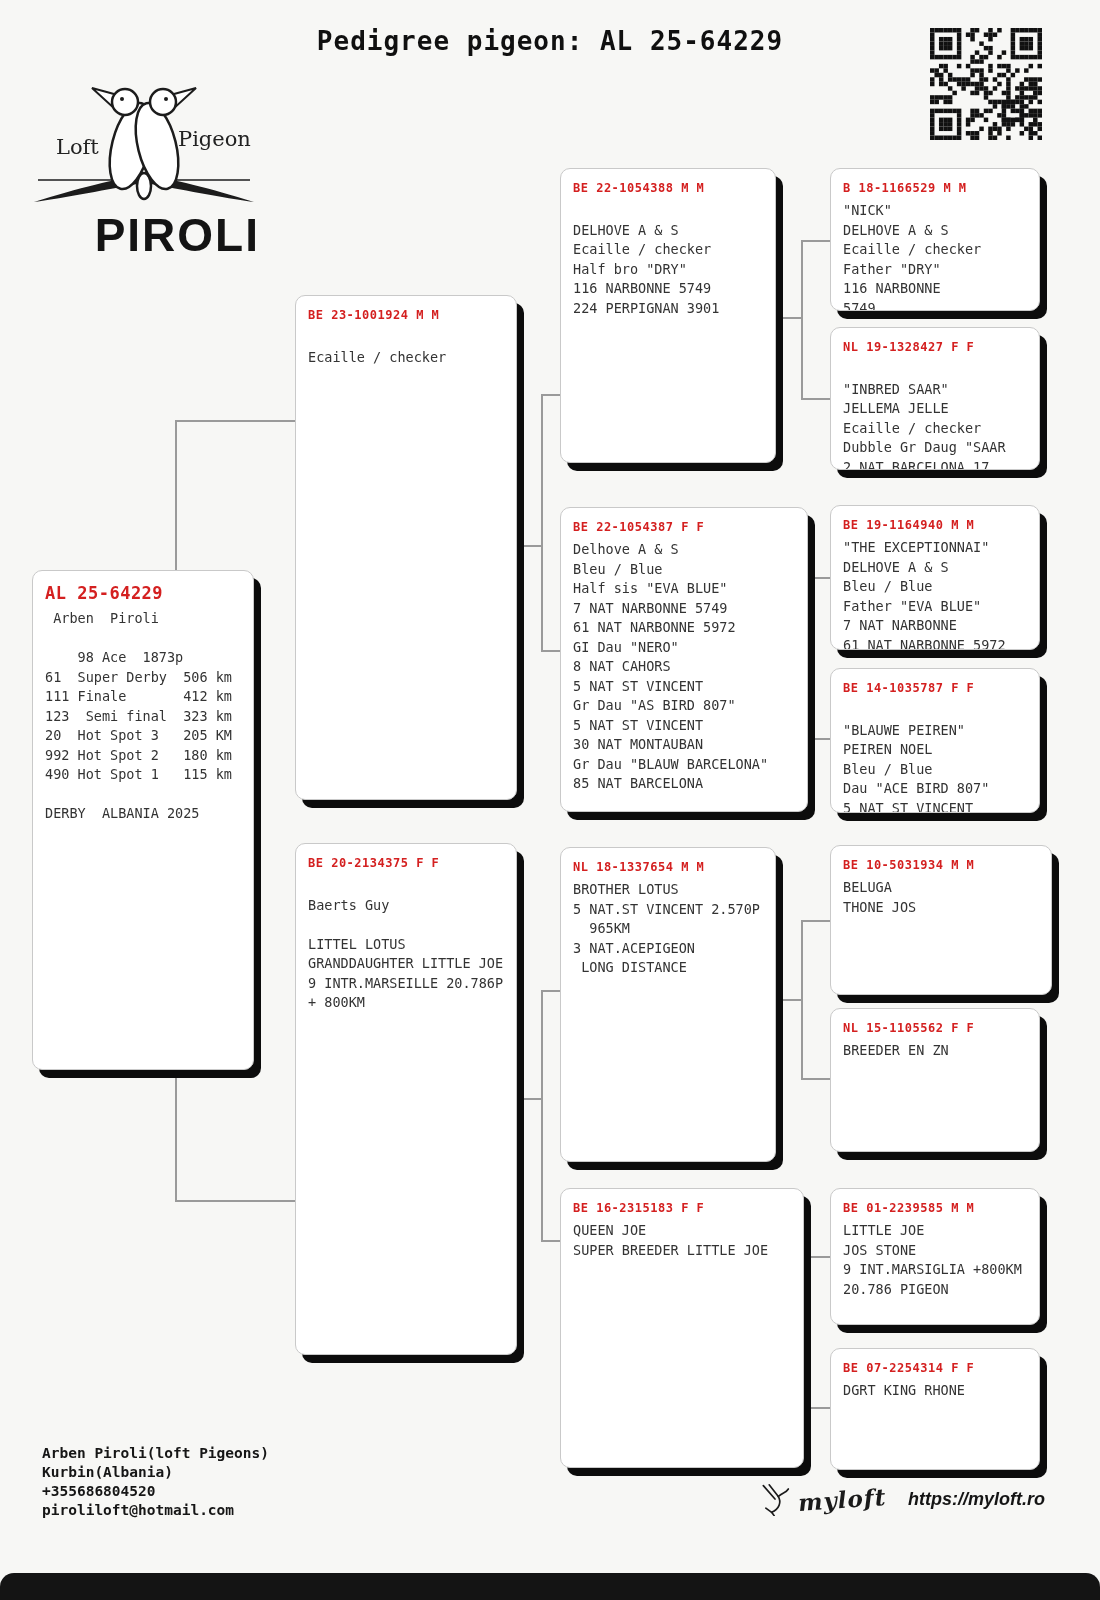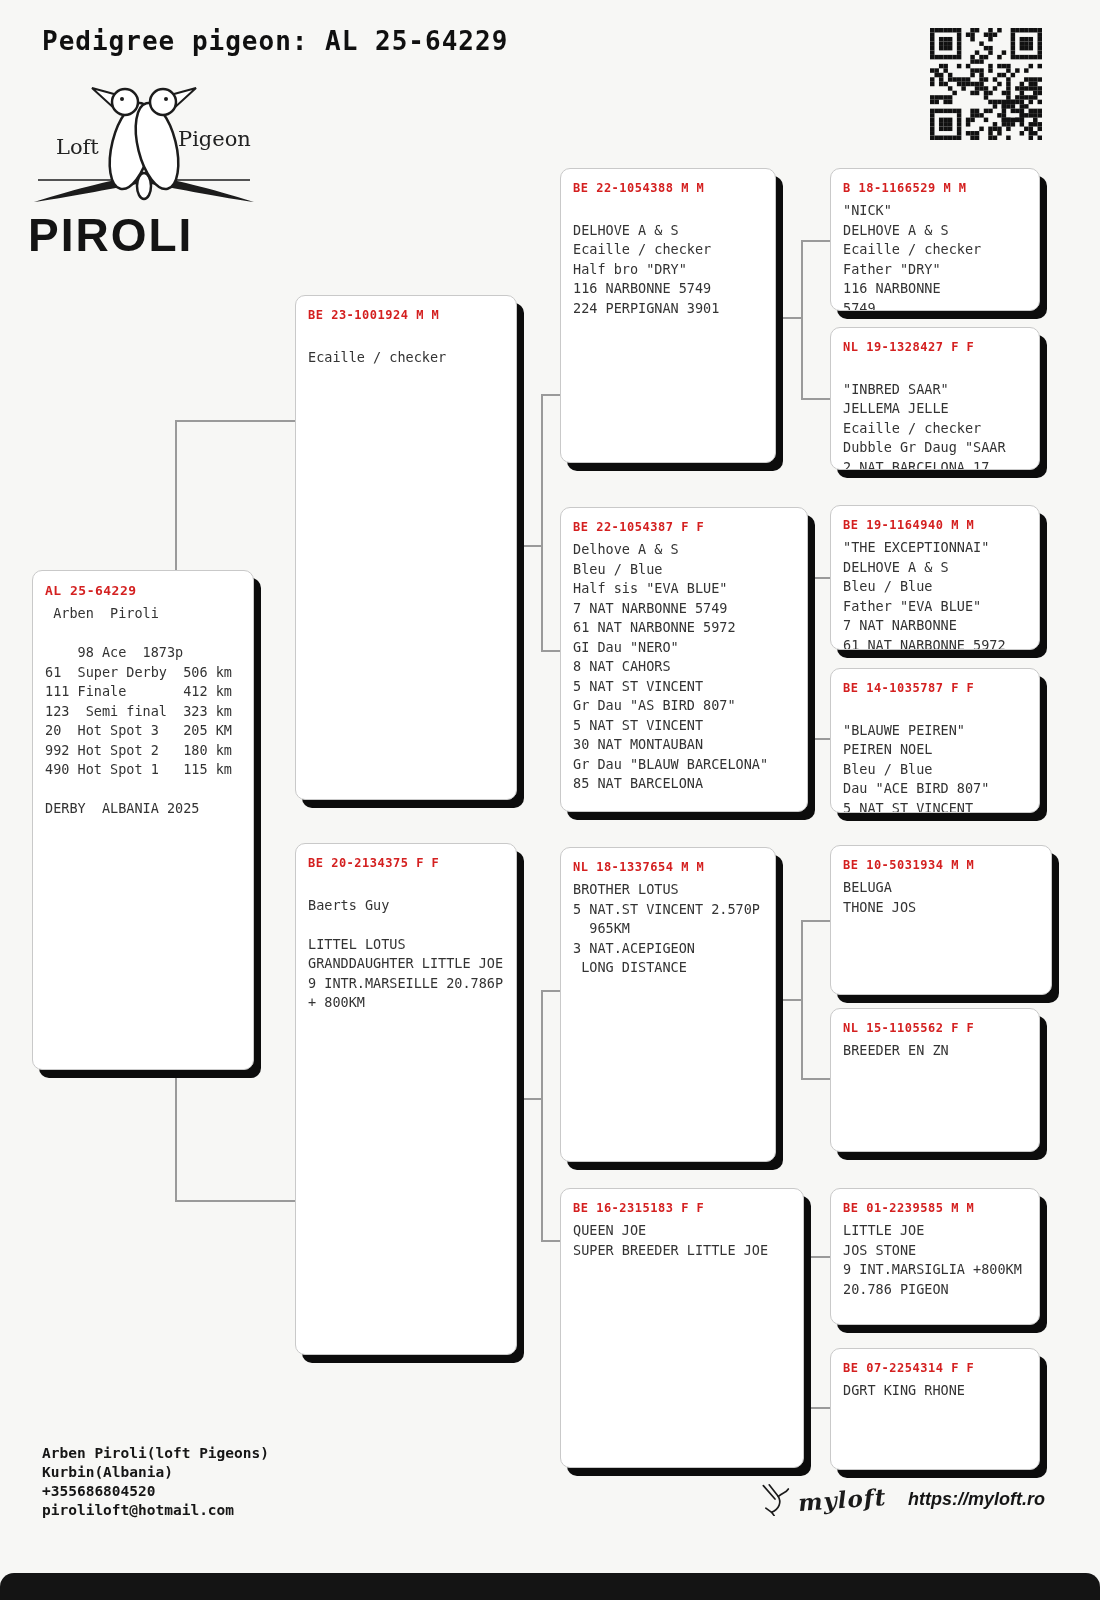--- a/index.html
+++ b/index.html
@@ -3,39 +3,39 @@
 <meta charset="utf-8">
 <style>
   *{margin:0;padding:0;box-sizing:border-box}
   html,body{width:1100px;height:1600px}
   body{
     position:relative;overflow:hidden;
     background:#f7f7f5;
     font-family:"DejaVu Sans Mono",monospace;
   }
   .title{
-    position:absolute;top:26px;left:0;width:100%;text-align:left;
-    font-size:26px;font-weight:bold;letter-spacing:1px;color:#101010;padding-left:42px;
+    position:absolute;top:26px;left:0;width:100%;text-align:center;
+    font-size:26px;font-weight:bold;letter-spacing:1px;color:#101010;
   }
   .qr{position:absolute;left:930px;top:28px;width:112px;height:112px}
   .logo{position:absolute;left:28px;top:80px;width:232px}
   .logo-name{
     font-family:"Liberation Sans",sans-serif;font-weight:800;font-size:46px;
-    letter-spacing:2px;color:#141414;text-align:left;margin-top:-8px;
+    letter-spacing:2px;color:#141414;text-align:right;margin-top:-8px;
   }
   .connector-layer{position:absolute;left:0;top:0;width:1100px;height:1600px;z-index:0}
   .cline{position:absolute;background:#9a9a9a}
   .pbox{
     position:absolute;z-index:1;background:#ffffff;
     border:1.5px solid #c9c9c9;border-radius:10px;
     box-shadow:7px 8px 0 #0c0c0c;
     padding:12px 8px 10px 12px;overflow:hidden;
   }
   .ring{color:#d42020;font-weight:bold;font-size:12px;letter-spacing:.5px;white-space:pre}
-  .ring-main{font-size:13px}
+  .ring-main{font-size:17px}
   .pbody{margin-top:6px;font-size:13.5px;line-height:19.5px;color:#333;white-space:pre}
   #box-subject{left:32px;top:570px;width:222px;height:500px}
   #box-f{left:295px;top:295px;width:222px;height:505px}
   #box-m{left:295px;top:843px;width:222px;height:512px}
   #box-ff{left:560px;top:168px;width:216px;height:295px}
   #box-fm{left:560px;top:507px;width:248px;height:305px}
   #box-mf{left:560px;top:847px;width:216px;height:315px}
   #box-mm{left:560px;top:1188px;width:244px;height:280px}
   #box-fff{left:830px;top:168px;width:210px;height:143px}
   #box-ffm{left:830px;top:327px;width:210px;height:143px}

